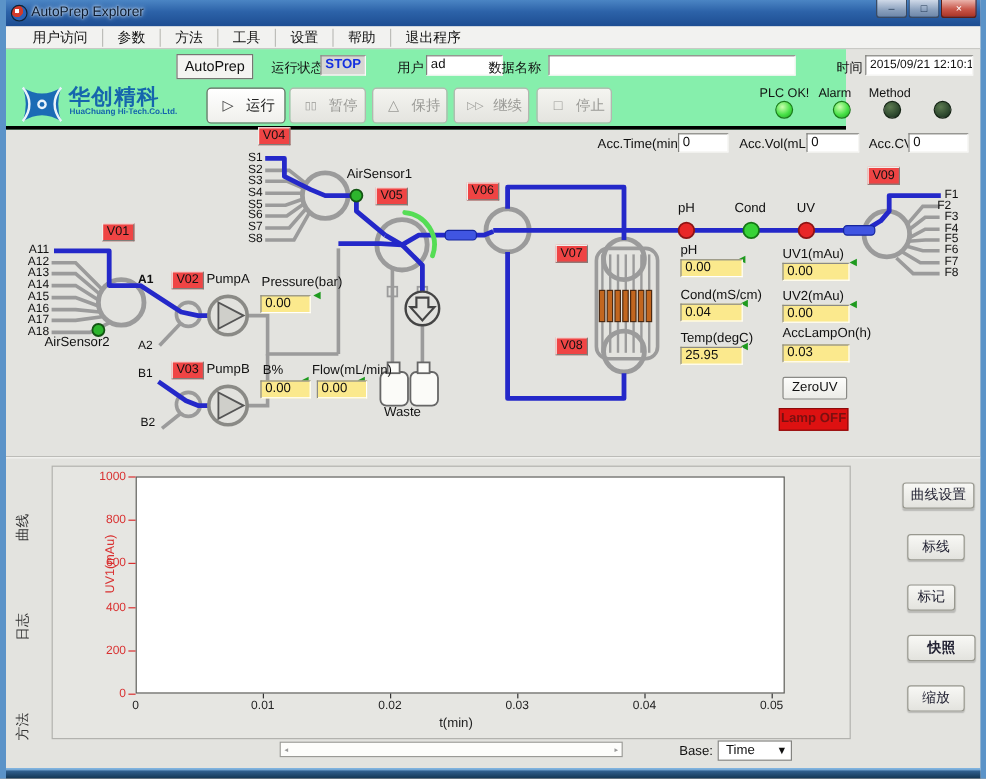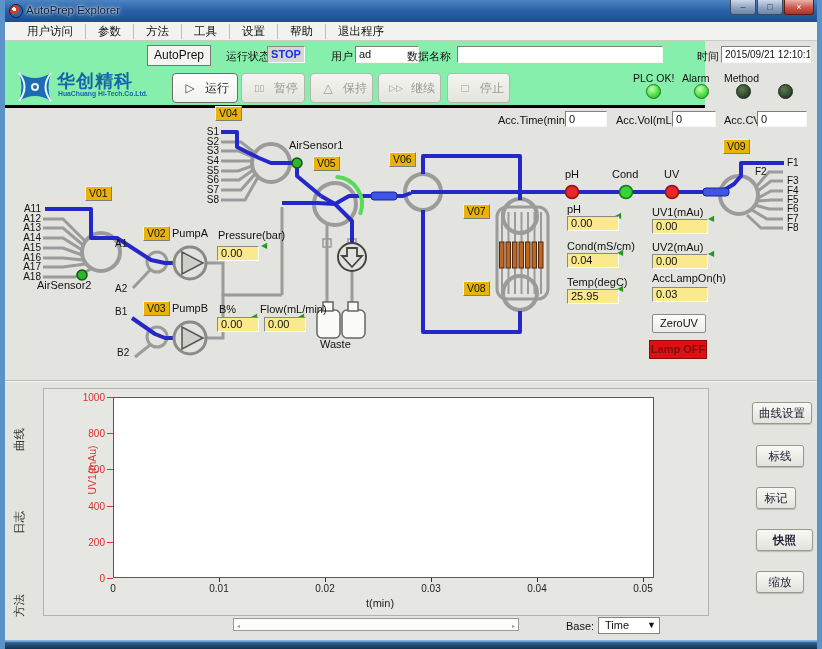--- a/index.html
+++ b/index.html
@@ -41,21 +41,21 @@
   .tbtn.enabled{background:linear-gradient(180deg,#ffffff,#f0f0ec);border-color:#6d6d68;color:#222;}
   .tbtn.enabled .ticon{color:#444;}
   .led{position:absolute;top:84px;width:15px;height:15px;border-radius:50%;}
   .led.on{background:radial-gradient(circle at 38% 32%,#c9ffad,#48e148 55%,#1fa21f);border:1px solid #1a7a1a;}
   .led.off{background:radial-gradient(circle at 38% 32%,#5c7a50,#28422a 70%,#18281a);border:1px solid #152415;}
   
   #brand-name{position:absolute;left:52px;top:69px;font-size:18px;font-weight:bold;color:#1565ad;letter-spacing:1px;}
   #brand-sub{position:absolute;left:53px;top:90px;font-size:6.8px;font-weight:bold;color:#1565ad;}
   
   #diagram-svg{position:absolute;left:0;top:0;z-index:1;pointer-events:none;}
-  .vtag{position:absolute;z-index:2;font-size:10.5px;color:#111;background:#eab308;padding:0 3px;line-height:13px;
+  .vtag{position:absolute;z-index:2;font-size:10.5px;color:#111;background:#ef4444;padding:0 3px;line-height:13px;
     border:1px solid;border-color:#efefec #7e7e7a #7e7e7a #efefec;}
   .port{position:absolute;z-index:2;font-size:10px;color:#111;white-space:nowrap;}
   .port.r{text-align:right;}
   .dlabel{position:absolute;z-index:2;font-size:11px;color:#111;white-space:nowrap;}
   .yfield{position:absolute;z-index:2;background:#fbe98d;border:1px solid;border-color:#8a8a86 #ffffff #ffffff #8a8a86;
     font-size:11px;line-height:13px;color:#111;padding:0 3px;white-space:nowrap;}
   .garrow{position:absolute;z-index:2;color:#1f9a1f;font-size:8px;line-height:8px;}
   #zerouv-btn{position:absolute;z-index:2;left:647px;top:314px;width:54px;height:19px;background:linear-gradient(180deg,#fdfdfb,#ececе8);
     background:linear-gradient(180deg,#fdfdfb,#ecece8);border:1px solid #8a8a86;border-radius:2px;font-size:11px;color:#111;text-align:center;line-height:17px;}
   #lampoff-btn{position:absolute;z-index:2;left:644px;top:340px;width:58px;height:19px;background:#dd1111;
@@ -303,29 +303,29 @@
   <span class="port r" style="left:192px;top:126px;width:22px;">S1</span>
   <span class="port r" style="left:192px;top:136px;width:22px;">S2</span>
   <span class="port r" style="left:192px;top:145px;width:22px;">S3</span>
   <span class="port r" style="left:192px;top:155px;width:22px;">S4</span>
   <span class="port r" style="left:192px;top:165px;width:22px;">S5</span>
   <span class="port r" style="left:192px;top:174px;width:22px;">S6</span>
   <span class="port r" style="left:192px;top:184px;width:22px;">S7</span>
   <span class="port r" style="left:192px;top:194px;width:22px;">S8</span>
 
   <span class="port" style="left:782px;top:157px;">F1</span>
-  <span class="port" style="left:750px;top:166px;">F2</span>
+  <span class="port" style="left:776px;top:166px;">F2</span>
   <span class="port" style="left:782px;top:175px;">F3</span>
   <span class="port" style="left:782px;top:185px;">F4</span>
   <span class="port" style="left:782px;top:194px;">F5</span>
   <span class="port" style="left:782px;top:203px;">F6</span>
   <span class="port" style="left:782px;top:213px;">F7</span>
   <span class="port" style="left:782px;top:222px;">F8</span>
 
-  <span class="port" style="left:110px;top:238px;">A1</span>
+  <span class="port" style="left:110px;top:228px;font-weight:bold;">A1</span>
   <span class="port" style="left:110px;top:283px;">A2</span>
   <span class="port" style="left:110px;top:306px;">B1</span>
   <span class="port" style="left:112px;top:347px;">B2</span>
   <span class="dlabel" style="left:167px;top:227px;">PumpA</span>
   <span class="dlabel" style="left:167px;top:302px;">PumpB</span>
   <span class="dlabel" style="left:284px;top:139px;">AirSensor1</span>
   <span class="dlabel" style="left:32px;top:279px;">AirSensor2</span>
   <span class="dlabel" style="left:315px;top:338px;">Waste</span>
   <span class="dlabel" style="left:560px;top:168px;">pH</span>
   <span class="dlabel" style="left:607px;top:168px;">Cond</span>

